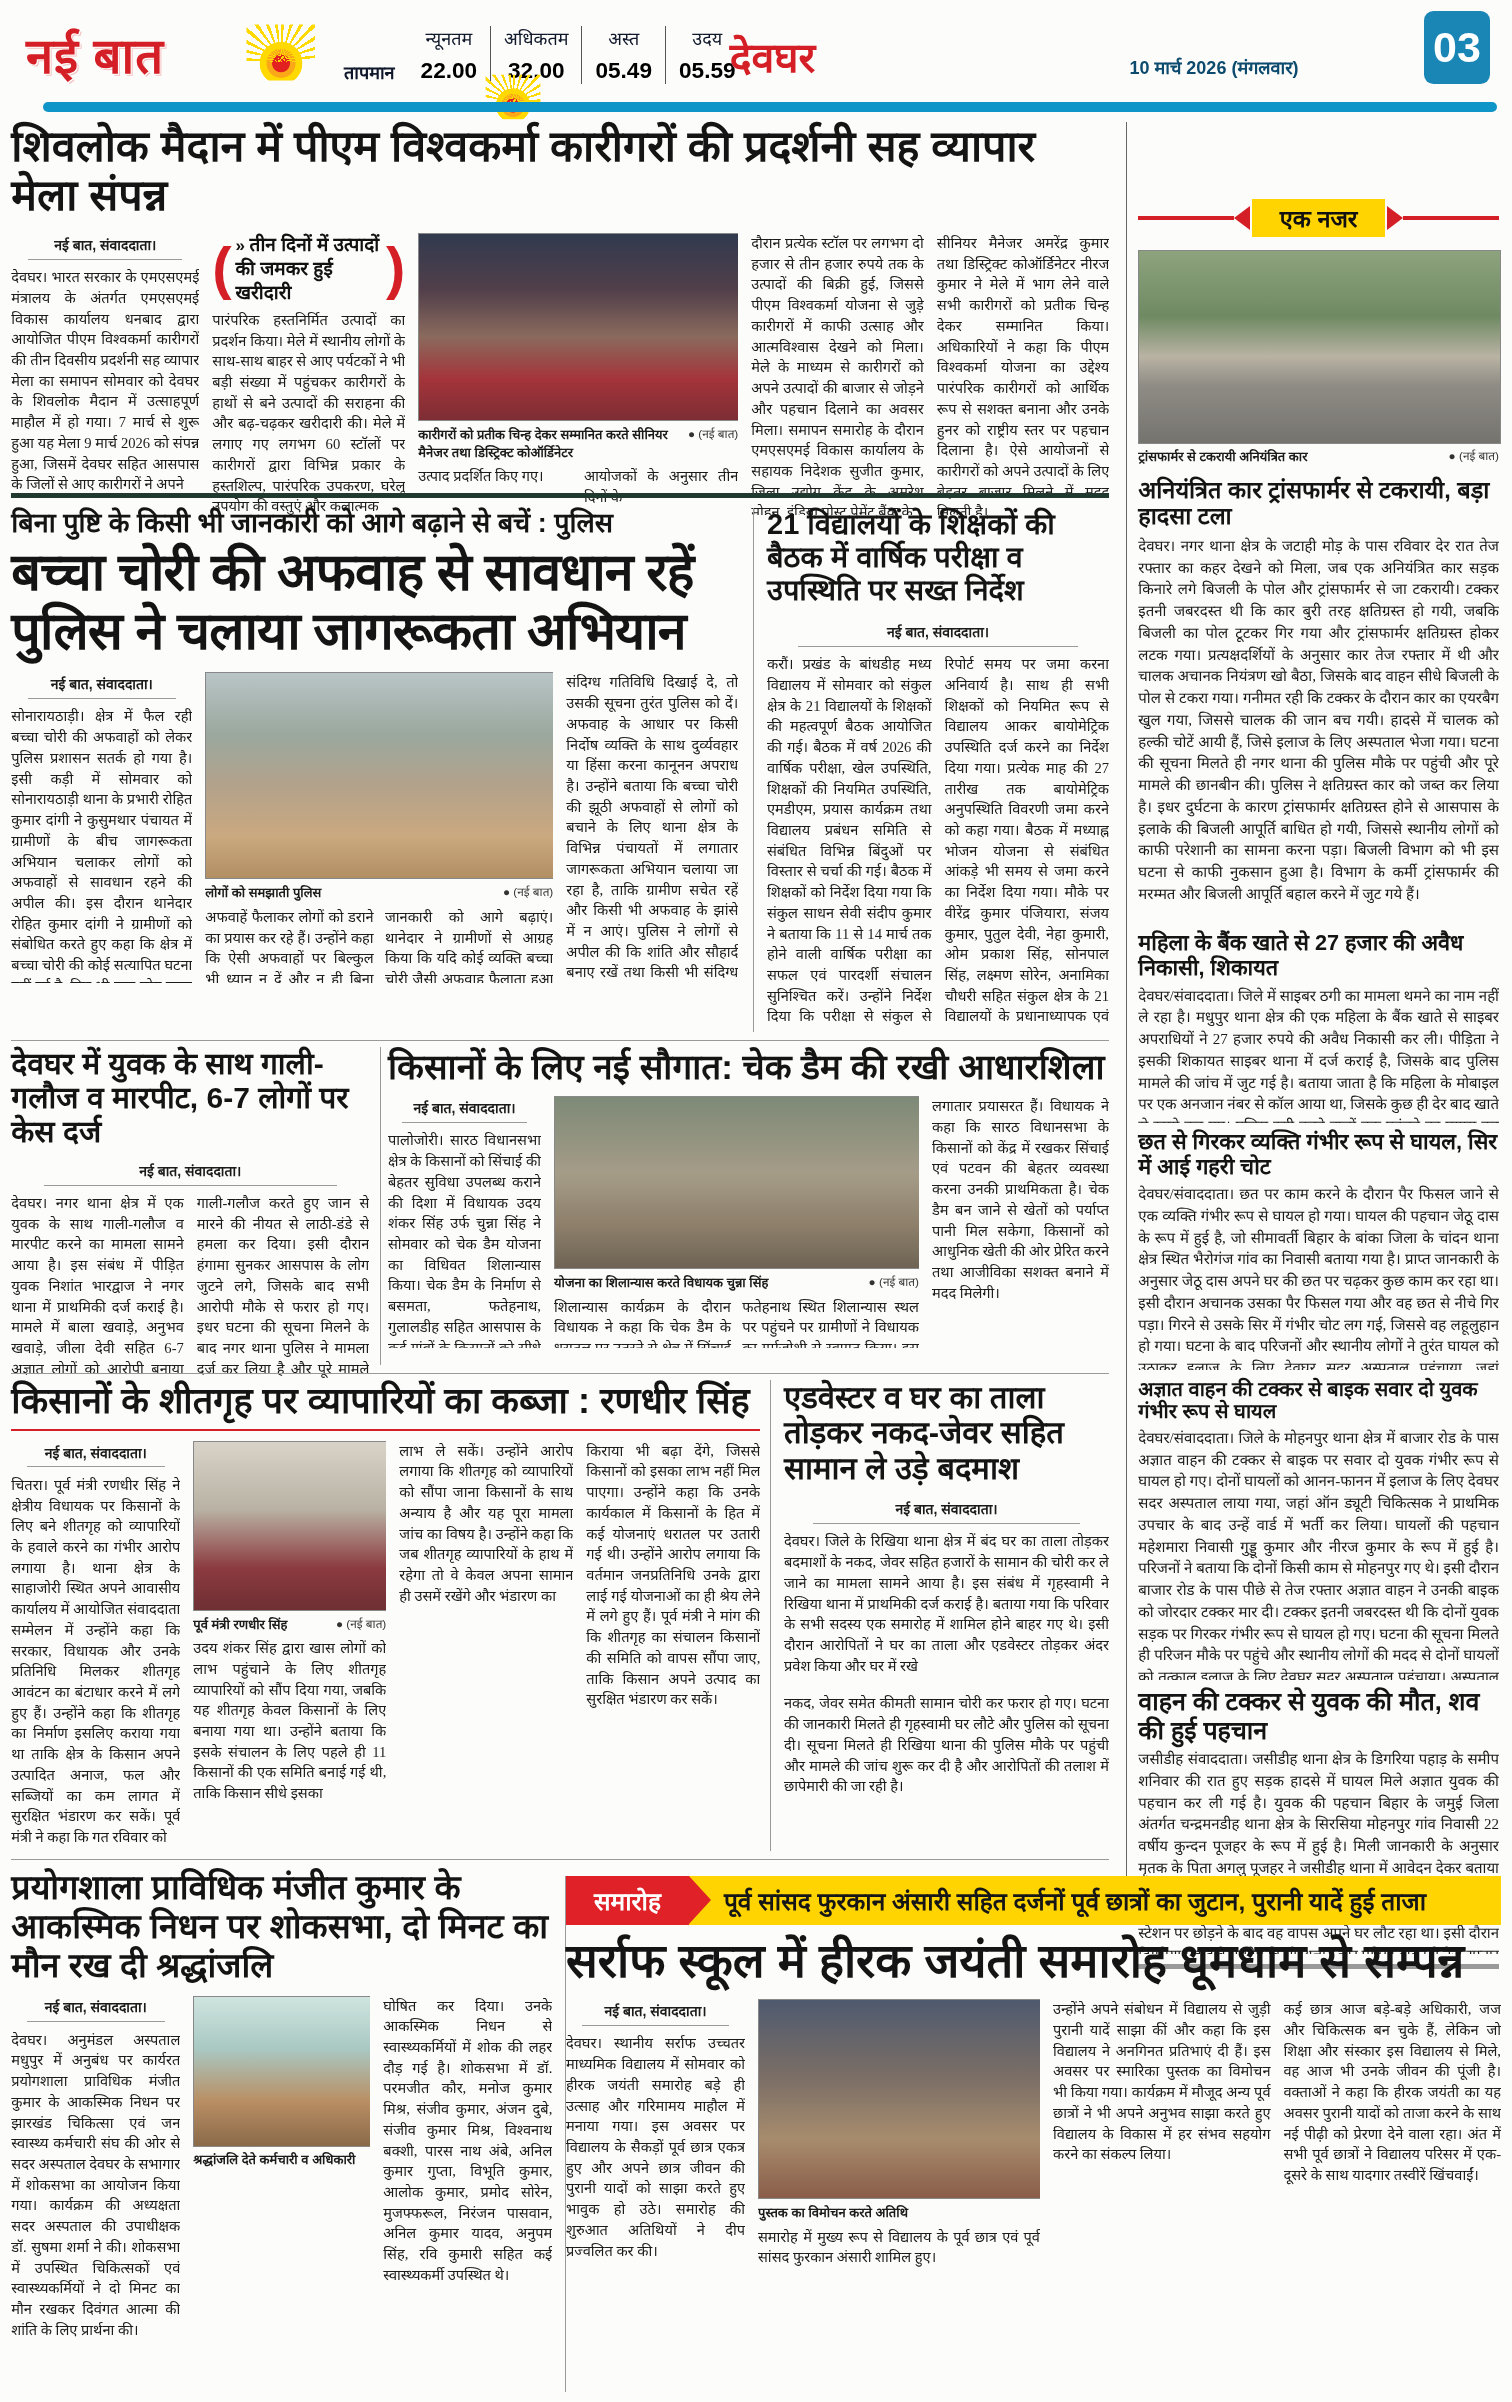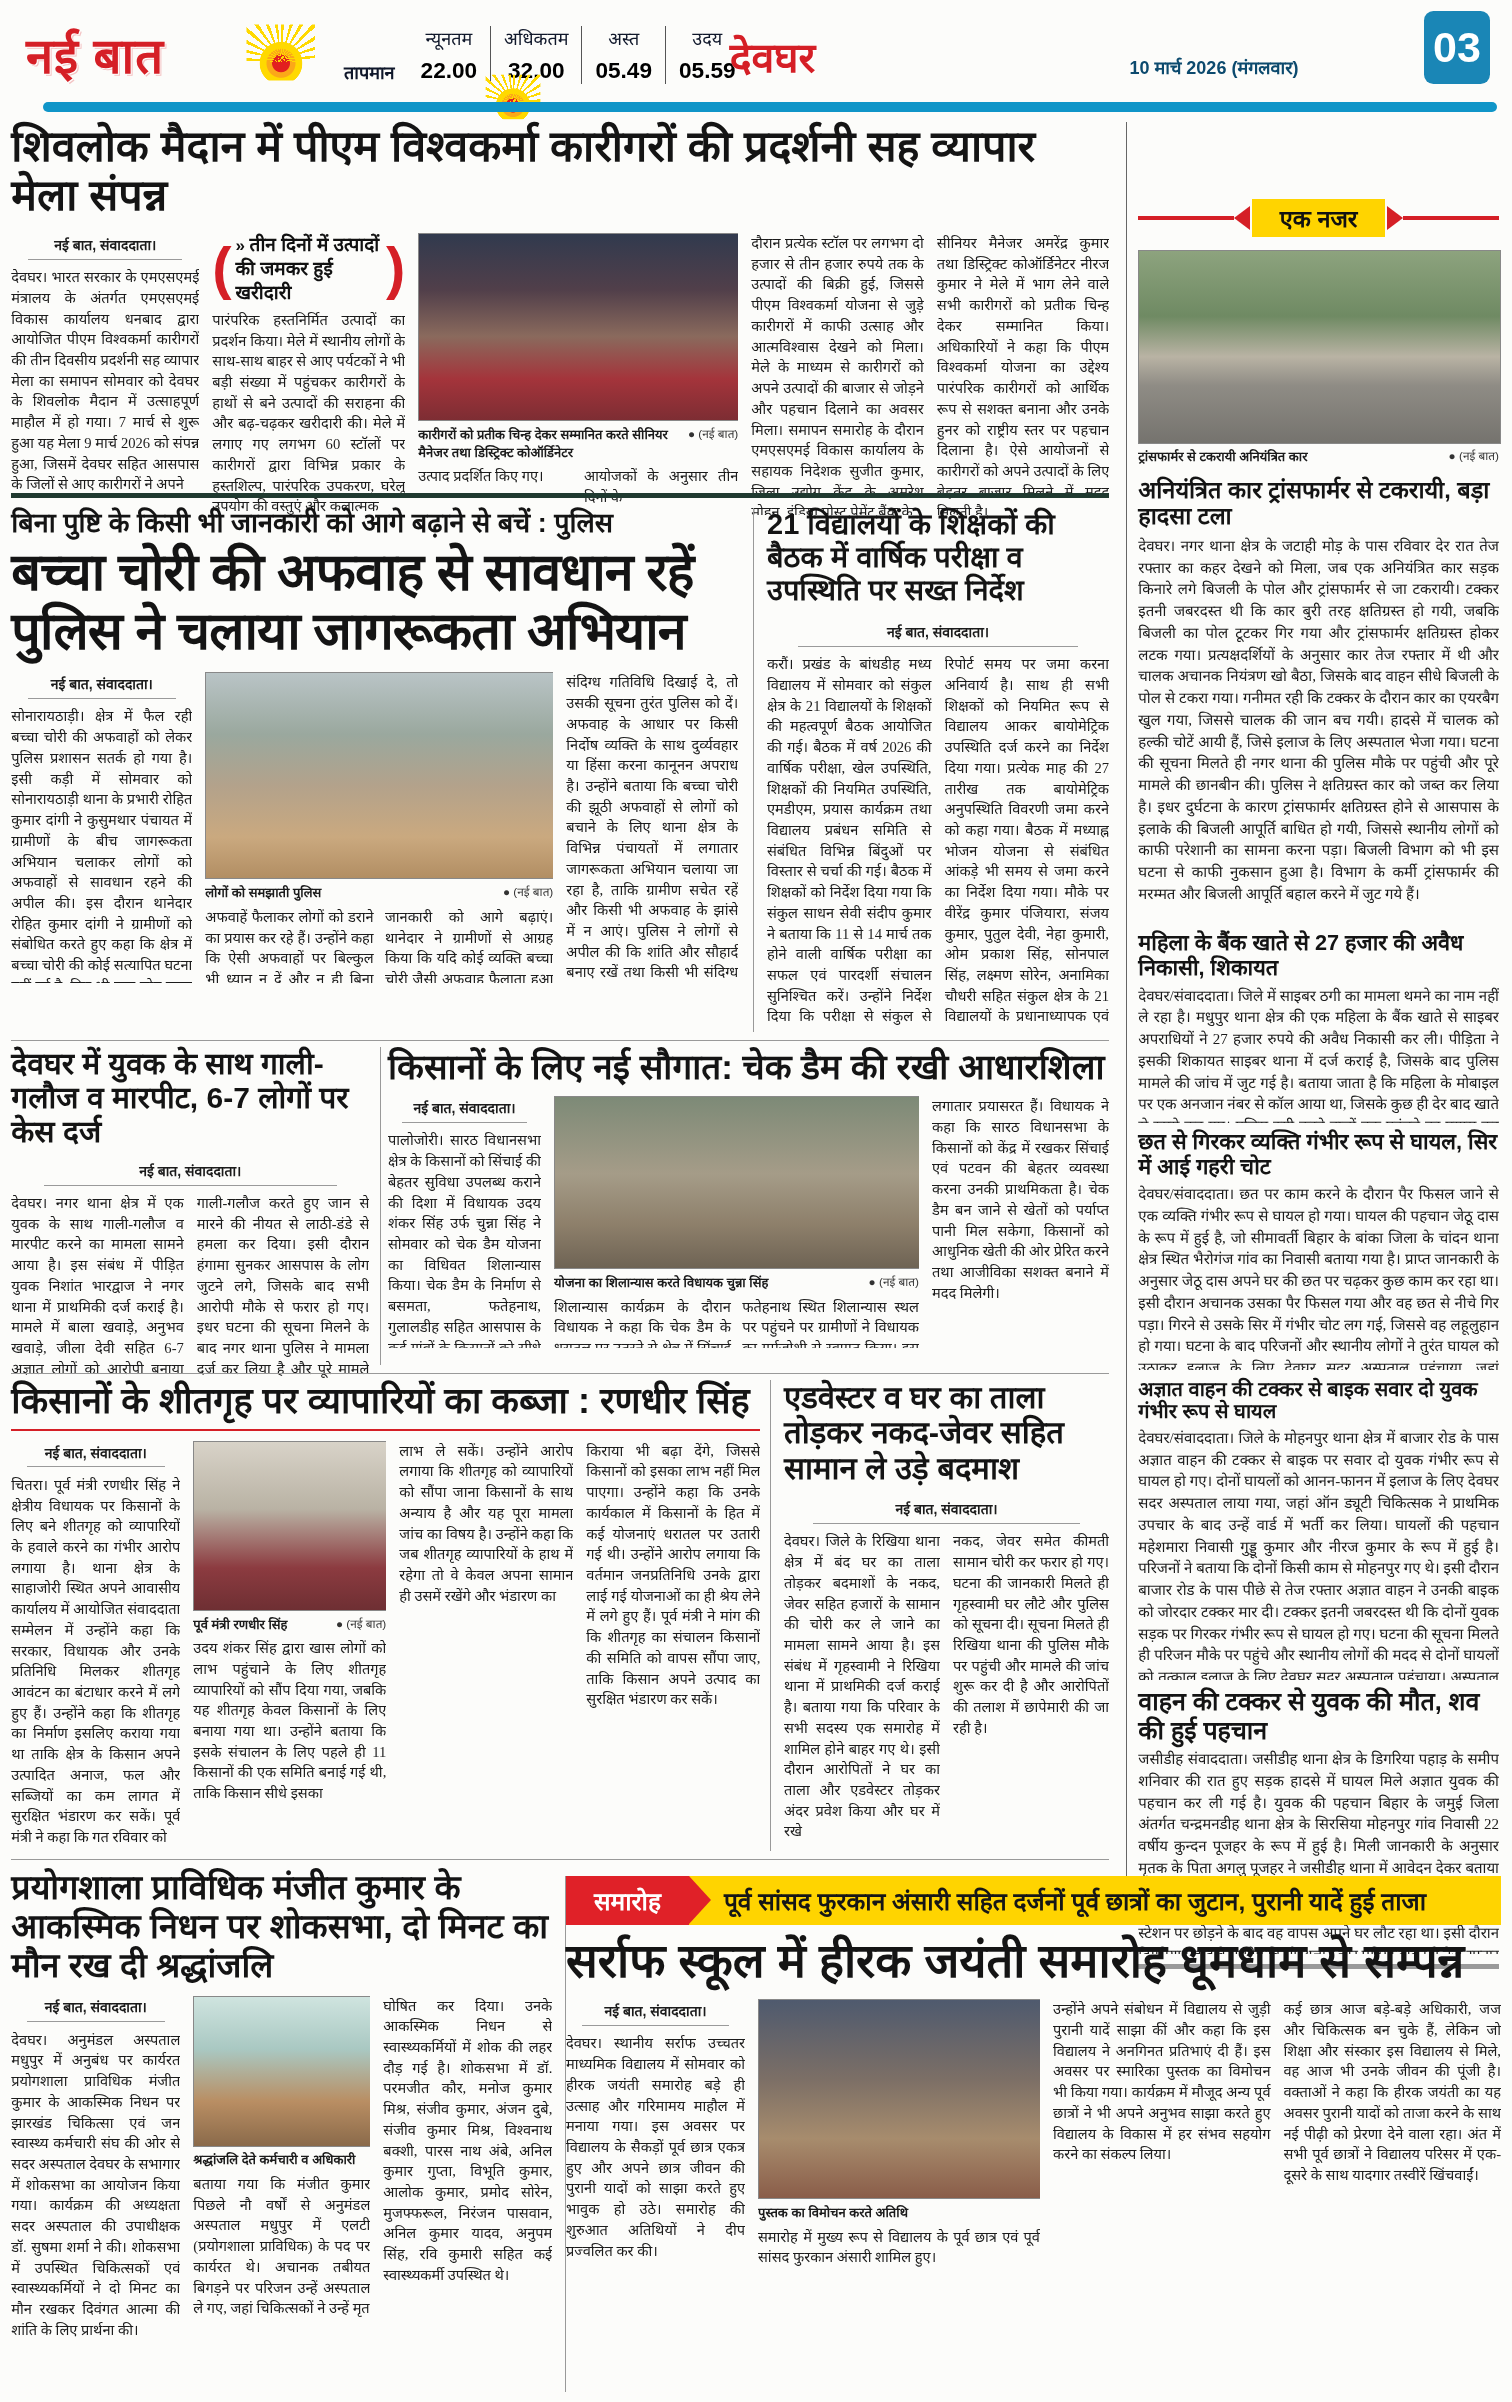--- a/index.html
+++ b/index.html
@@ -290,21 +290,21 @@
         </div>
       <div class="col clip">
           <p class="body">किराया भी बढ़ा देंगे, जिससे किसानों को इसका लाभ नहीं मिल पाएगा। उन्होंने कहा कि उनके कार्यकाल में किसानों के हित में कई योजनाएं धरातल पर उतारी गई थी। उन्होंने आरोप लगाया कि वर्तमान जनप्रतिनिधि उनके द्वारा लाई गई योजनाओं का ही श्रेय लेने में लगे हुए हैं। पूर्व मंत्री ने मांग की कि शीतगृह का संचालन किसानों की समिति को वापस सौंपा जाए, ताकि किसान अपने उत्पाद का सुरक्षित भंडारण कर सकें।</p>
         </div>
     </div>
   </div>
 
   <div class="abs" style="left:770px;top:1380px;width:339px;height:471px;border-left:0.9px solid #999;padding-left:13px;">
     <h2 class="hl" style="font-size:31px;">एडवेस्टर व घर का ताला तोड़कर नकद-जेवर सहित सामान ले उड़े बदमाश</h2>
     <div class="byline" style="margin-top:11.3px;">नई बात, संवाददाता।</div>
-    <div class="cols clip" style="height:311px;">
+    <div class="cols clip" style="height:311px;flex-direction:column;">
       <div class="col clip">
           <p class="body">देवघर। जिले के रिखिया थाना क्षेत्र में बंद घर का ताला तोड़कर बदमाशों के नकद, जेवर सहित हजारों के सामान की चोरी कर ले जाने का मामला सामने आया है। इस संबंध में गृहस्वामी ने रिखिया थाना में प्राथमिकी दर्ज कराई है। बताया गया कि परिवार के सभी सदस्य एक समारोह में शामिल होने बाहर गए थे। इसी दौरान आरोपितों ने घर का ताला और एडवेस्टर तोड़कर अंदर प्रवेश किया और घर में रखे</p>
         </div>
       <div class="col clip">
           <p class="body">नकद, जेवर समेत कीमती सामान चोरी कर फरार हो गए। घटना की जानकारी मिलते ही गृहस्वामी घर लौटे और पुलिस को सूचना दी। सूचना मिलते ही रिखिया थाना की पुलिस मौके पर पहुंची और मामले की जांच शुरू कर दी है और आरोपितों की तलाश में छापेमारी की जा रही है।</p>
         </div>
     </div>
   </div>
 
   <div class="abs hrule-thin" style="left:11.3px;top:1859px;width:1098px;height:0.9px;"></div>
@@ -314,21 +314,20 @@
     <div class="cols" style="margin-top:11.3px;height:405px;">
       <div class="col clip" style="flex:0 0 169px;">
         <div class="byline">नई बात, संवाददाता।</div>
         <p class="body">देवघर। अनुमंडल अस्पताल मधुपुर में अनुबंध पर कार्यरत प्रयोगशाला प्राविधिक मंजीत कुमार के आकस्मिक निधन पर झारखंड चिकित्सा एवं जन स्वास्थ्य कर्मचारी संघ की ओर से सदर अस्पताल देवघर के सभागार में शोकसभा का आयोजन किया गया। कार्यक्रम की अध्यक्षता सदर अस्पताल की उपाधीक्षक डॉ. सुषमा शर्मा ने की। शोकसभा में उपस्थित चिकित्सकों एवं स्वास्थ्यकर्मियों ने दो मिनट का मौन रखकर दिवंगत आत्मा की शांति के लिए प्रार्थना की।</p>
       </div>
       <div class="col clip" style="flex:0 0 177px;">
         <div class="photo ph-room" style="height:149px;"></div>
         <div class="caption">
             <span>श्रद्धांजलि देते कर्मचारी व अधिकारी</span>
           </div>
-        <p class="body" style="margin-top:5.6px;">बताया गया कि मंजीत कुमार पिछले नौ वर्षों से अनुमंडल अस्पताल मधुपुर में एलटी (प्रयोगशाला प्राविधिक) के पद पर कार्यरत थे। अचानक तबीयत बिगड़ने पर परिजन उन्हें अस्पताल ले गए, जहां चिकित्सकों ने उन्हें मृत</p>
       </div>
       <div class="col clip">
           <p class="body">घोषित कर दिया। उनके आकस्मिक निधन से स्वास्थ्यकर्मियों में शोक की लहर दौड़ गई है। शोकसभा में डॉ. परमजीत कौर, मनोज कुमार मिश्र, संजीव कुमार, अंजन दुबे, संजीव कुमार मिश्र, विश्वनाथ बक्शी, पारस नाथ अंबे, अनिल कुमार गुप्ता, विभूति कुमार, आलोक कुमार, प्रमोद सोरेन, मुजफ्फरूल, निरंजन पासवान, अनिल कुमार यादव, अनुपम सिंह, रवि कुमारी सहित कई स्वास्थ्यकर्मी उपस्थित थे।</p>
         </div>
     </div>
   </div>
 
   <div class="abs" style="left:565px;top:1876px;width:936px;height:516px;border-left:0.9px solid #999;">
     <div class="ribbon">
       <div class="rb-tag">समारोह</div>

